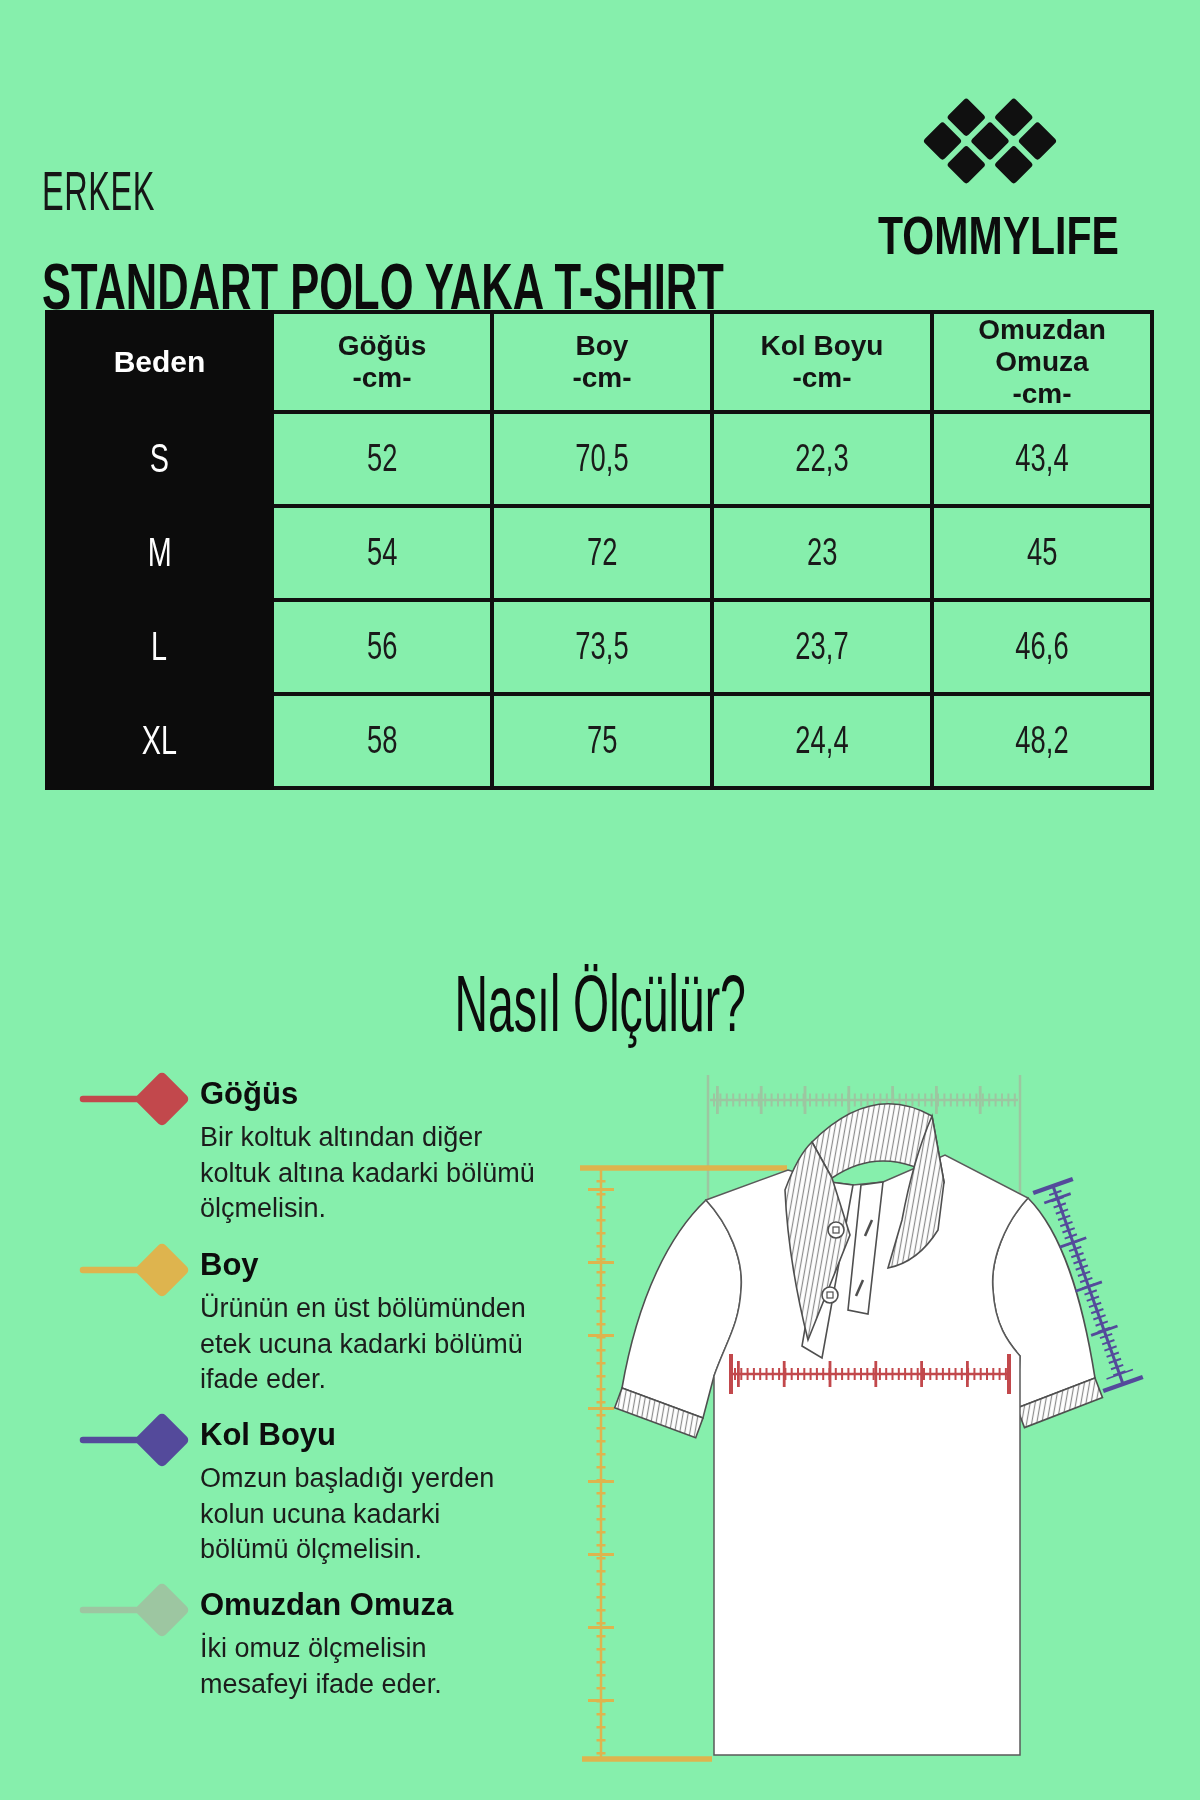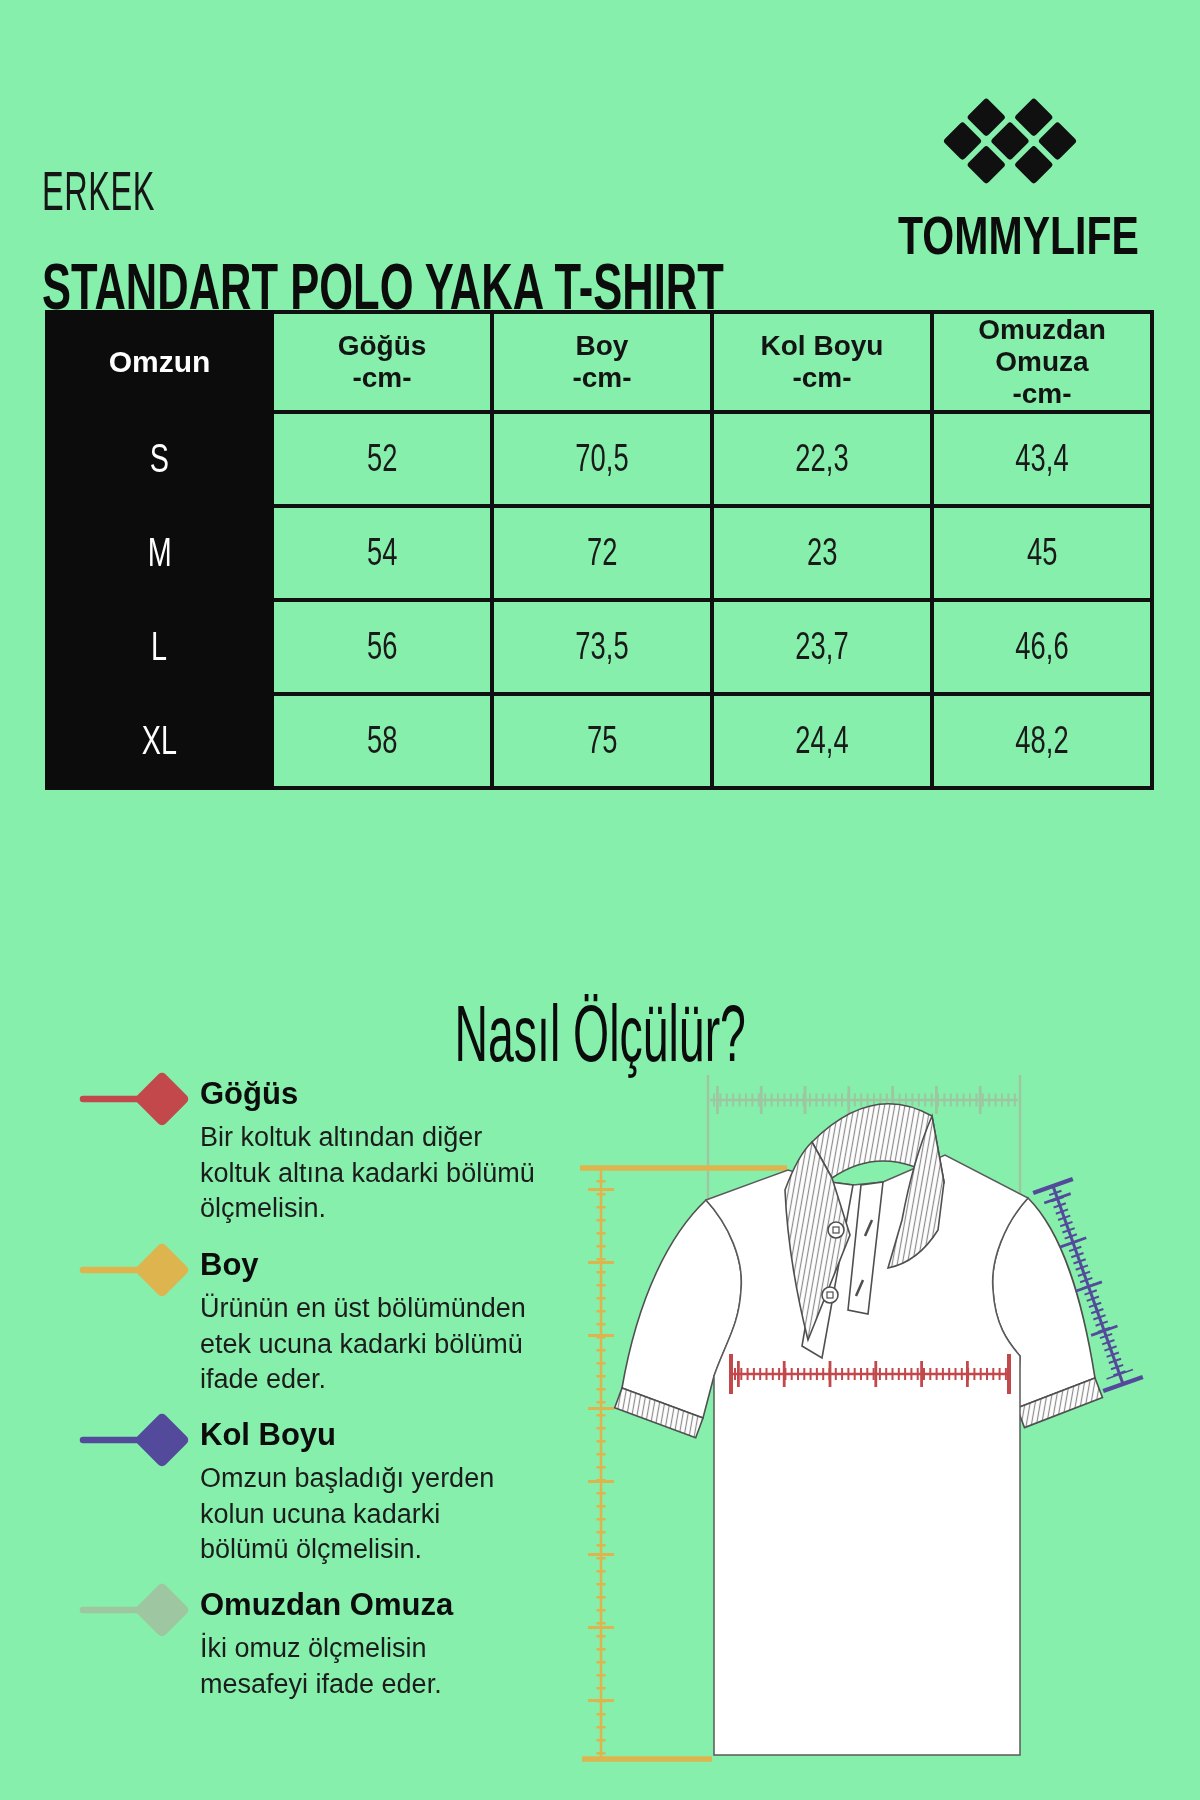--- a/index.html
+++ b/index.html
@@ -6,39 +6,39 @@
   #page{position:relative;width:1200px;height:1800px;background:#86efac;overflow:hidden;
         font-family:"Liberation Sans","DejaVu Sans",sans-serif;color:#101010;}
 
   .cond{display:inline-block;transform:scaleX(.72);transform-origin:center center;white-space:nowrap;}
 
   
   #category{position:absolute;left:42px;top:158px;font-size:56px;font-weight:400;
             letter-spacing:1px;transform:scaleX(.58);transform-origin:left center;color:#161616;}
   #product-title{position:absolute;left:42px;top:250px;font-size:64px;font-weight:700;
             transform:scaleX(.68);transform-origin:left center;color:#0c0c0c;}
-  #logo-box{position:absolute;left:860px;top:96px;width:300px;text-align:center;}
+  #logo-box{position:absolute;left:840px;top:96px;width:300px;text-align:center;}
   #brand-name{margin-top:14px;font-size:54px;font-weight:700;transform:scaleX(.76);
             transform-origin:center center;display:inline-block;color:#0c0c0c;letter-spacing:0px;}
 
   
   #size-table{position:absolute;left:45px;top:310px;width:1105px;border-collapse:collapse;table-layout:fixed;}
   #size-table td,#size-table th{border:4px solid #101010;text-align:center;vertical-align:middle;padding:0;}
   #size-table .blk{background:#0c0c0c;border-color:#0c0c0c;color:#ffffff;}
   #size-table tr.hrow{height:96px;}
   #size-table tr.drow{height:94px;}
   .hlbl{display:block;font-size:28px;line-height:1.14;color:#141414;}
   .blk .hlbl{color:#ffffff;font-size:30px;}
   .hunit{display:block;font-size:28px;line-height:1.14;color:#141414;}
   .num{font-size:38px;color:#1a1a1a;}
   .sz{font-size:40px;color:#ffffff;}
 
   
   #howto-title{position:absolute;left:0;top:958px;width:1200px;text-align:center;
-      font-size:80px;font-weight:400;color:#0c0c0c;margin-top:30px;}
+      font-size:80px;font-weight:400;color:#0c0c0c;}
   #howto-title .cond{transform:scaleX(.58);}
 
   .leg{position:absolute;left:78px;display:flex;align-items:flex-start;}
   .leg-icon{flex:0 0 auto;margin-top:-8px;}
   .leg-text{margin-left:6px;width:400px;}
   .leg-title{font-size:31px;font-weight:700;color:#0d0d0d;}
   .leg-desc{margin-top:8px;font-size:27px;line-height:1.32;color:#1c1c1c;white-space:pre-line;}
 
   #shirt-diagram{position:absolute;left:500px;top:940px;}
 </style>
@@ -69,21 +69,21 @@
     <colgroup>
         <col style="width:225px">
         <col style="width:220px">
         <col style="width:220px">
         <col style="width:220px">
         <col style="width:220px">
       </colgroup>
     <tbody>
         <tr class="hrow">
       <th class="blk">
-            <span class="hlbl">Omzun</span>
+            <span class="hlbl">Beden</span>
           </th>
       <th>
             <span class="hlbl">Göğüs</span>
             <span class="hunit">-cm-</span>
           </th>
       <th>
             <span class="hlbl">Boy</span>
             <span class="hunit">-cm-</span>
           </th>
       <th>

